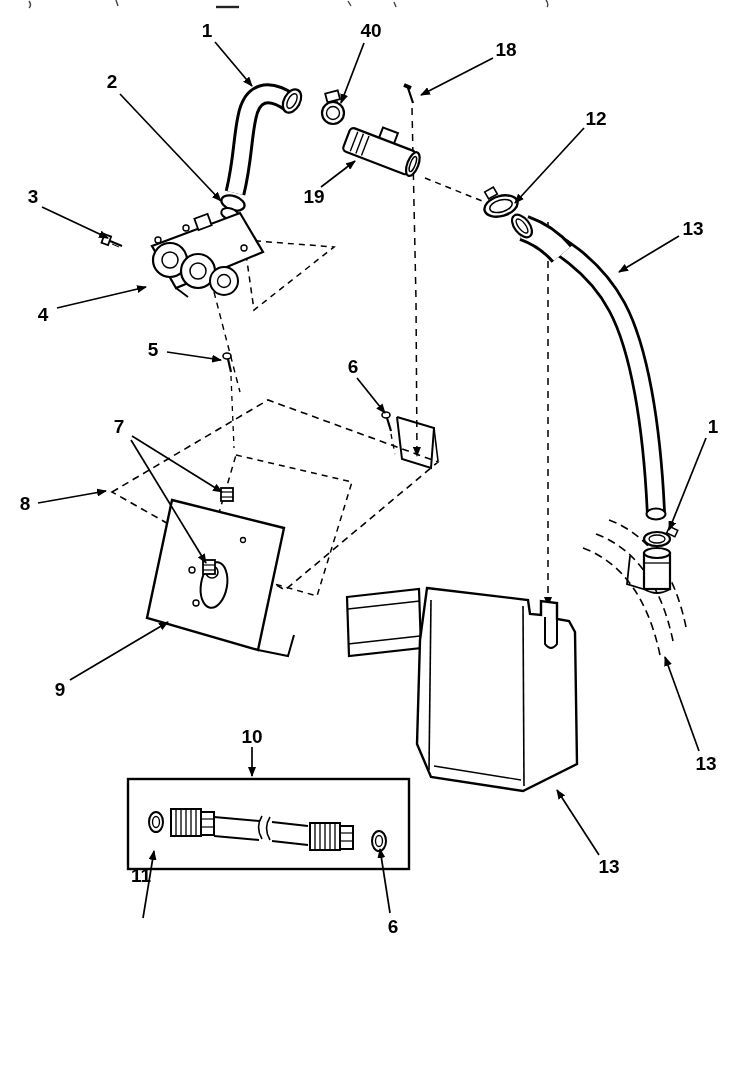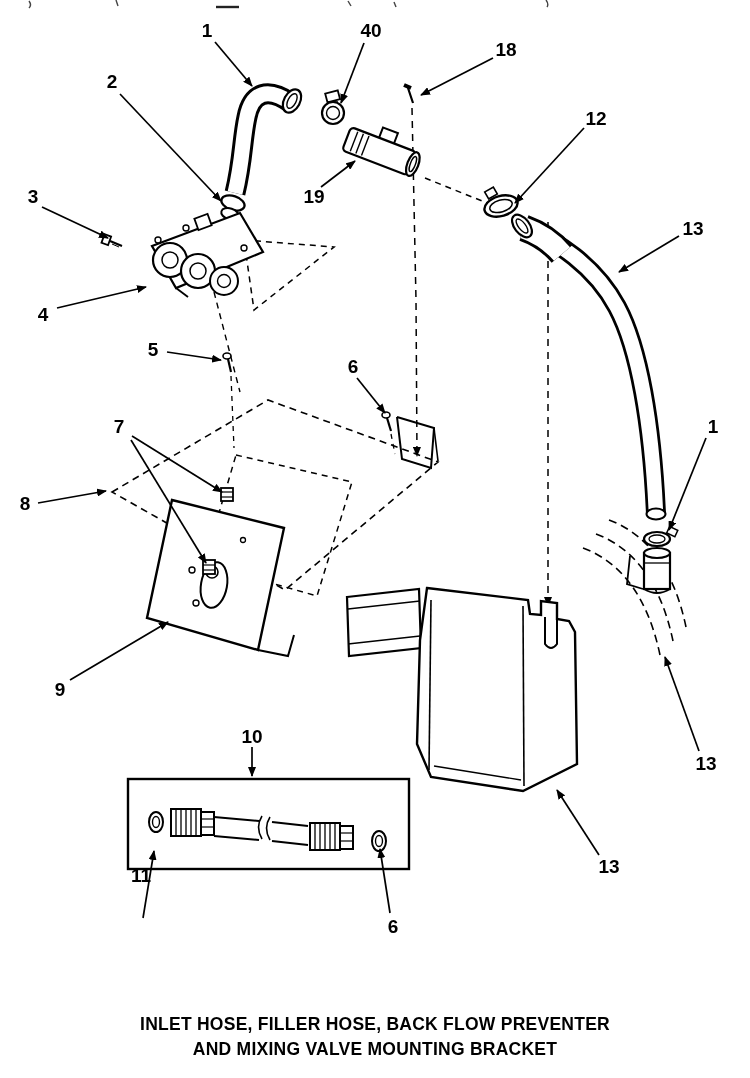--- a/index.html
+++ b/index.html
@@ -286,18 +286,14 @@
   <div class="callout" style="left:393px;top:926px">6</div>
   <div class="callout" style="left:609px;top:866px">13</div>
   <div class="callout" style="left:706px;top:763px">13</div>
   <div class="callout" style="left:713px;top:426px">1</div>
   <div class="callout" style="left:693px;top:228px">13</div>
   <div class="callout" style="left:596px;top:118px">12</div>
   <div class="callout" style="left:506px;top:49px">18</div>
   <div class="callout" style="left:314px;top:196px">19</div>
   <div class="callout" style="left:371px;top:30px">40</div>
 
-  <div class="caption">
-    <div>INLET HOSE, FILLER HOSE, BACK FLOW PREVENTER</div>
-    <div>AND MIXING VALVE MOUNTING BRACKET</div>
-  </div>
 
 </div>
 
 </body></html>

